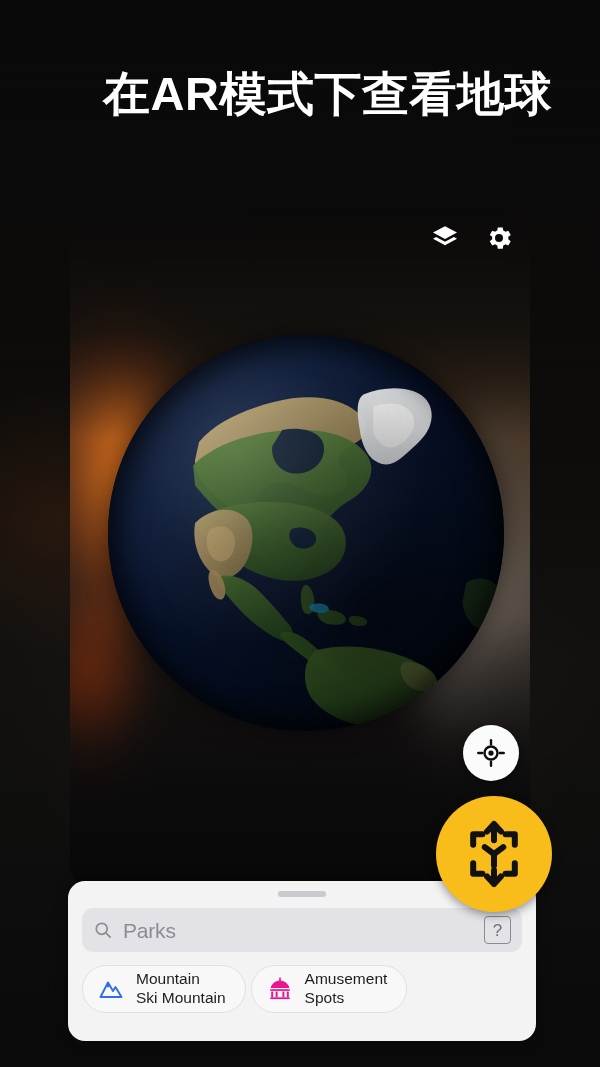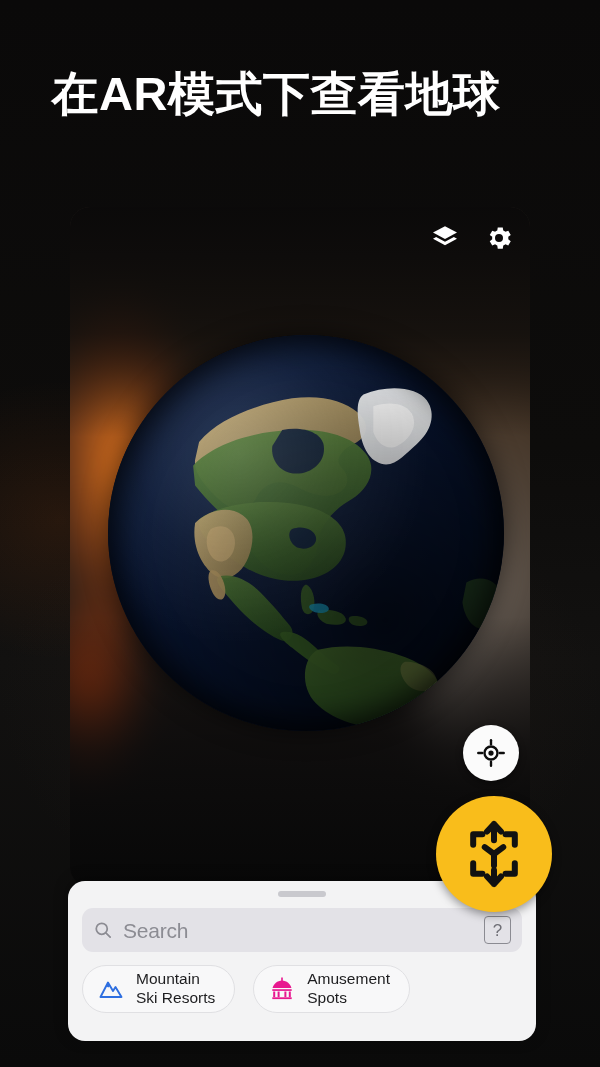--- a/index.html
+++ b/index.html
@@ -25,21 +25,21 @@
       linear-gradient(180deg, #0a0909 0%, #0d0c0b 42%, #121110 62%, #0a0a0a 100%);
     overflow: hidden;
   }
 
   
   .headline {
     position: absolute;
     top: 66px;
     left: 0;
     width: 552px;
-    text-align: center;
+    text-align: right;
     color: #ffffff;
     font-size: 47px;
     font-weight: 700;
     letter-spacing: 0.5px;
     line-height: 1.18;
     white-space: nowrap;
   }
 
   
   .ar-card {
@@ -240,21 +240,21 @@
     display: flex;
     align-items: center;
     justify-content: center;
     line-height: 1;
   }
 
   
   .chips {
     margin: 13px 0 0 14px;
     display: flex;
-    gap: 18px;
+    gap: 5px;
     align-items: stretch;
   }
   .chip {
     flex: 0 0 auto;
     height: 48px;
     background: #f8f8f9;
     border: 1.3px solid #e0e0e3;
     border-radius: 24px;
     display: flex;
     align-items: center;
@@ -404,36 +404,36 @@
   <div class="sheet">
     <div class="grabber"></div>
 
     <div class="search-row">
       <span class="search-icon">
         <svg viewBox="0 0 24 24" fill="none" stroke="#8c8c93" stroke-width="2.1" xmlns="http://www.w3.org/2000/svg">
           <circle cx="10.5" cy="10.5" r="6.6"></circle>
           <line x1="15.4" y1="15.4" x2="20.6" y2="20.6" stroke-linecap="round"></line>
         </svg>
       </span>
-      <span class="search-text">Search</span>
+      <span class="search-text">Parks</span>
       <span class="help-btn">?</span>
     </div>
 
     <div class="chips">
 
       <div class="chip">
         <span class="chip-icon">
           <svg viewBox="0 0 28 28" fill="none" stroke="#2f6fe0" stroke-width="1.9" stroke-linejoin="round" xmlns="http://www.w3.org/2000/svg">
             <path d="M3.5 22 L11 7.5 L16 16 L18.5 12 L24.5 22 Z"></path>
             <path d="M9.2 11.2 L11 7.5 L13 11.0 L11.3 12.6 Z" fill="#2f6fe0" stroke="none"></path>
           </svg>
         </span>
         <span class="chip-label">
           <span>Mountain</span>
-          <span>Ski Resorts</span>
+          <span>Ski Mountain</span>
         </span>
       </div>
 
       <div class="chip">
         <span class="chip-icon">
           <svg viewBox="0 0 28 28" xmlns="http://www.w3.org/2000/svg">
             <rect x="13.2" y="2.5" width="1.6" height="4" fill="#e8178f"></rect>
             <path d="M14 5.5 C18.6 5.5 22.6 9.2 23.4 13 L4.6 13 C5.4 9.2 9.4 5.5 14 5.5 Z" fill="#e8178f"></path>
             <rect x="4.3" y="14.2" width="19.4" height="1.7" fill="#e8178f"></rect>
             <rect x="5.2" y="16.5" width="2.0" height="5.6" fill="#e8178f"></rect>

